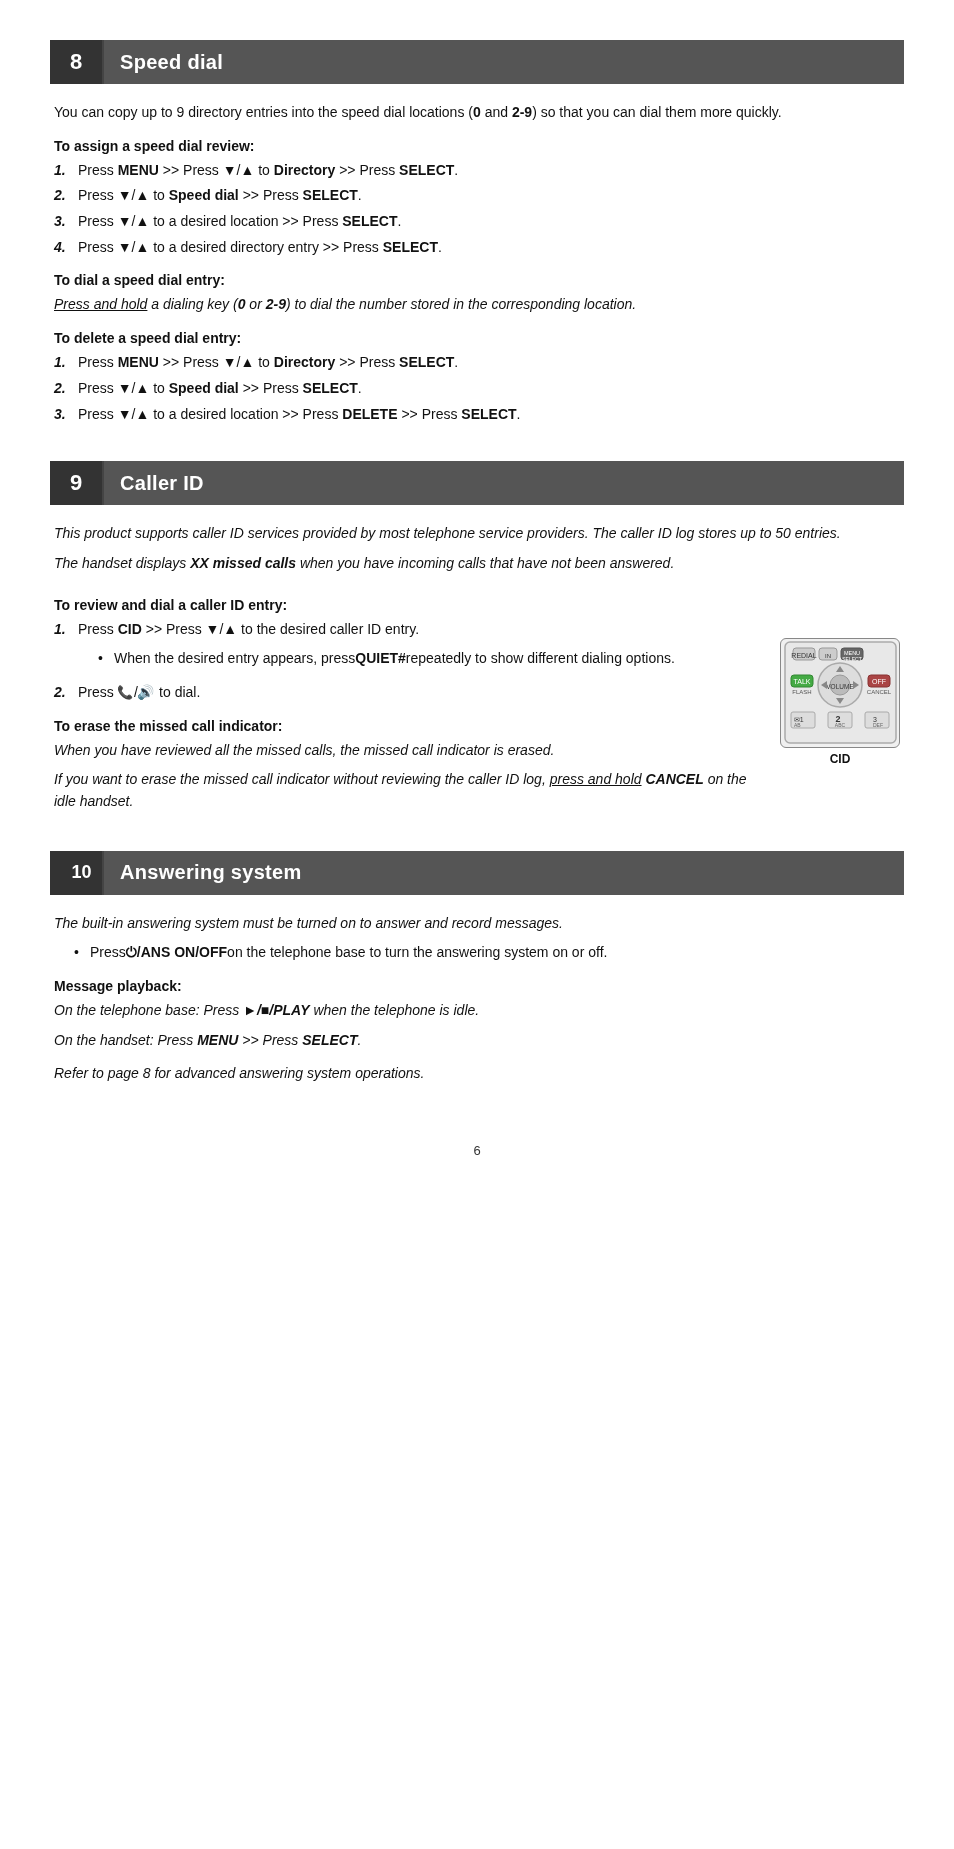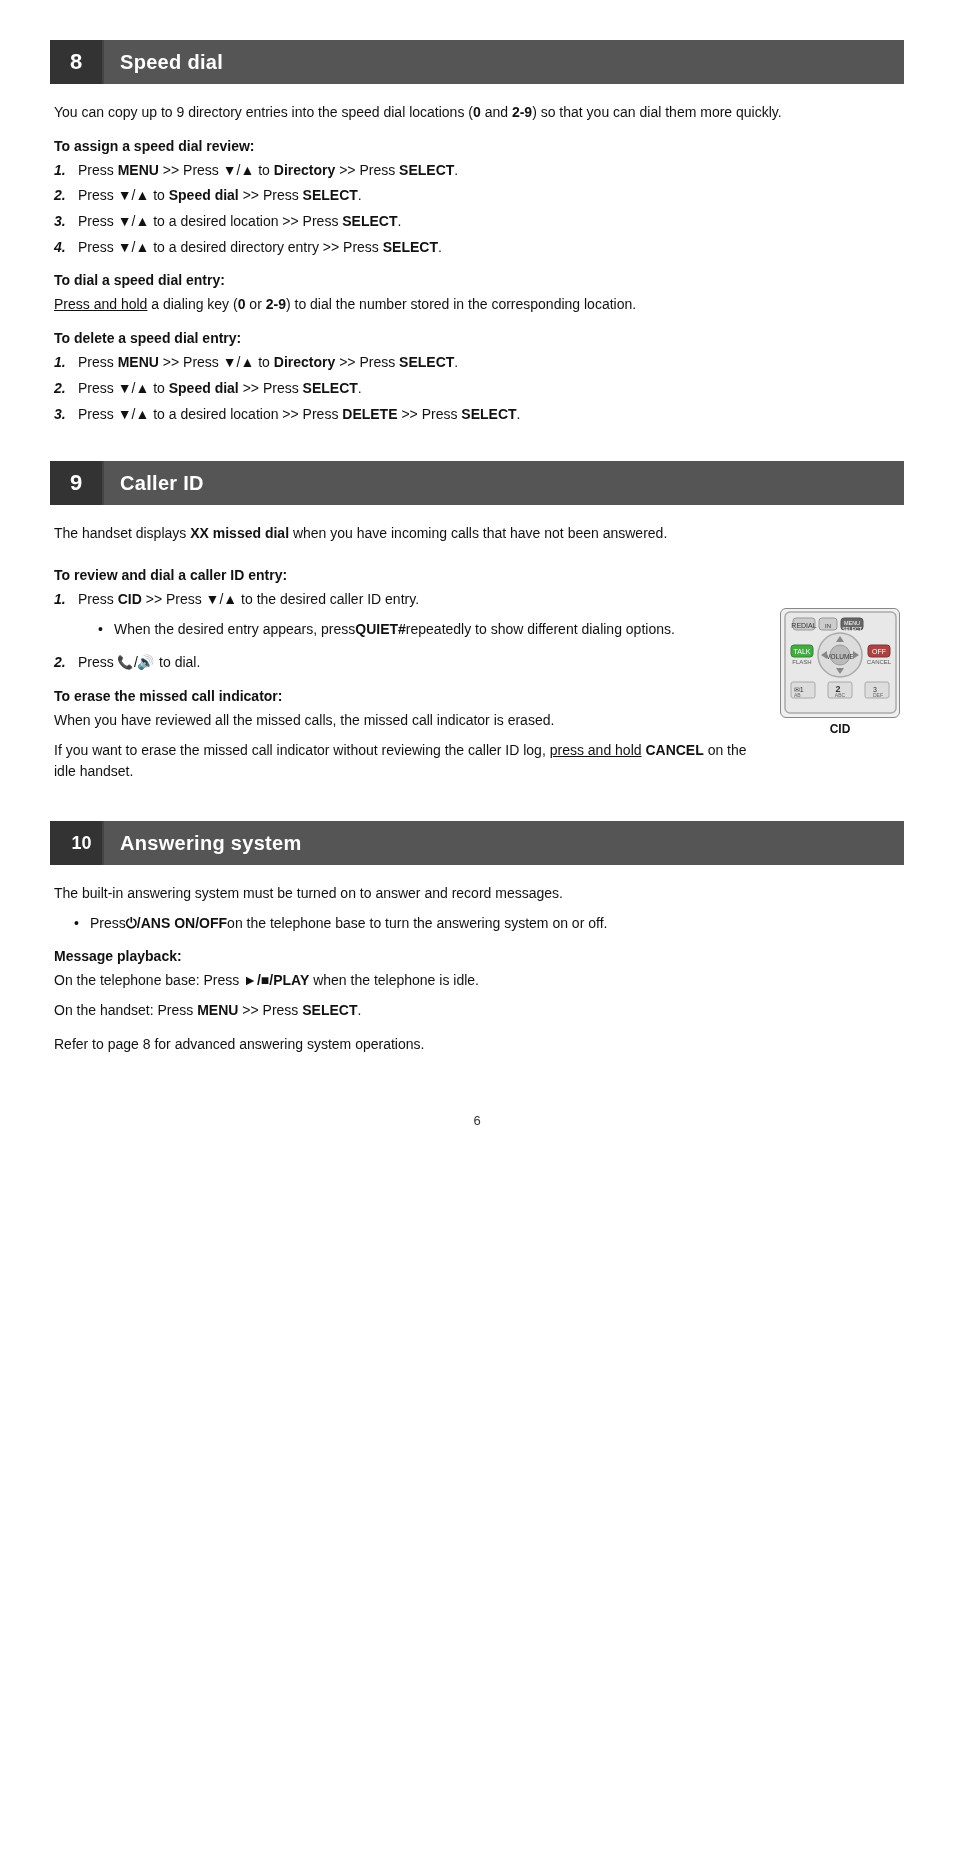--- a/index.html
+++ b/index.html
@@ -94,20 +94,21 @@
       min-width: 10px;
     }
 
     .underline { text-decoration: underline; }
 
     .bold { font-weight: bold; }
 
     p.body-text {
       line-height: 1.55;
       margin-bottom: 8px;
+      font-style: italic;
     }
 
     .cid-section-row {
       display: flex;
       align-items: center;
     }
     .cid-text-col {
       flex: 1;
     }
     .cid-image-col {
@@ -208,21 +209,24 @@
   </div>
 </div>
 
 <div>
   <div class="section-header">
     <div class="section-number">9</div>
     <div class="section-title">Caller ID</div>
   </div>
   <div class="section-body">
     <p class="body-text">
-      The handset displays <strong>XX missed dial</strong> when you have incoming calls that have not been answered.
+      This product supports caller ID services provided by most telephone service providers. The caller ID log stores up to 50 entries.
+    </p>
+    <p class="body-text">
+      The handset displays <strong>XX missed calls</strong> when you have incoming calls that have not been answered.
     </p>
 
     <div class="cid-section-row">
       <div class="cid-text-col">
         <div class="subsection-title">To review and dial a caller ID entry:</div>
         <ol class="steps">
           <li>
             <span class="step-num">1.</span>
             <span class="step-content">
               Press <strong>CID</strong> &gt;&gt; Press ▼/▲ to the desired caller ID entry.

